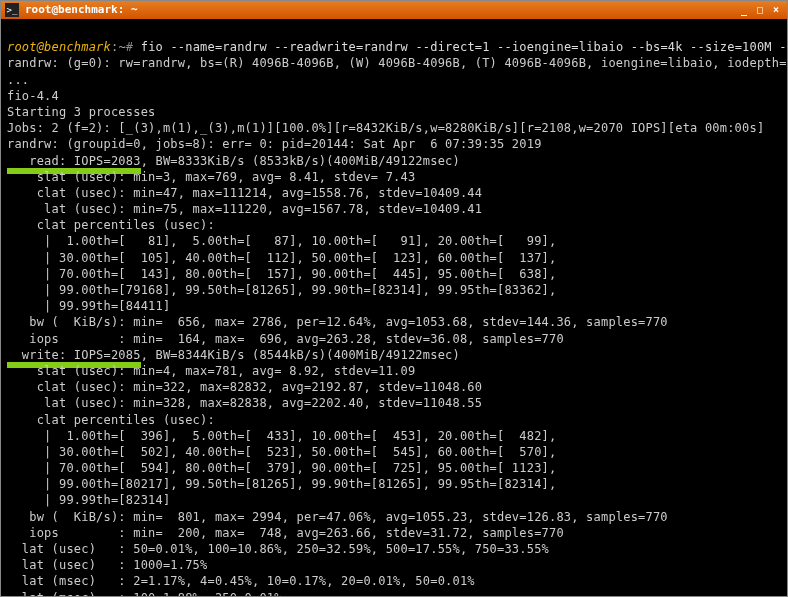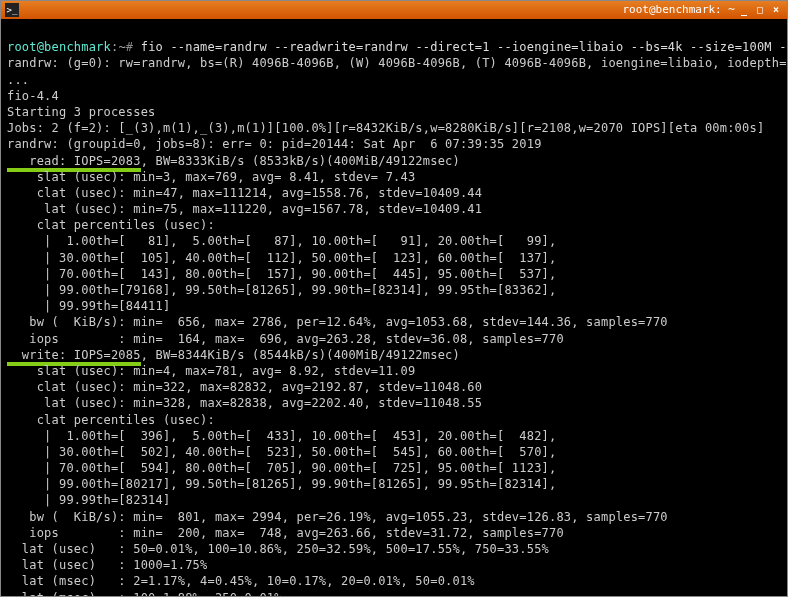--- a/index.html
+++ b/index.html
@@ -23,39 +23,39 @@
     color: #fff;
     font-size: 11px;
   }
   .titlebar .ticon {
     width: 14px; height: 14px;
     background: #222;
     margin-right: 6px;
     display: flex; align-items: center; justify-content: center;
     font-size: 9px;
   }
-  .titlebar .title { flex: 1; font-weight: normal; text-align: right; }
+  .titlebar .title { flex: 1; font-weight: bold; }
   .titlebar .wbtn {
     width: 14px; height: 14px;
     margin-left: 2px;
     display: flex; align-items: center; justify-content: center;
     color: #fff; font-size: 10px; font-weight: bold;
     cursor: pointer;
   }
   .term {
     padding: 4px 6px;
     white-space: pre;
     letter-spacing: 0.2px;
   }
-  .prompt-user { color: #5eead4; }
+  .prompt-user { color: #eab308; font-style: italic; }
   .prompt-path { color: #aaa; }
   .prompt-sym { color: #888; }
   .cmd { color: #ddd; }
   .underline-red {
-    border-bottom: 4px solid #84cc16;
+    border-bottom: 6px solid #84cc16;
     padding-bottom: 0px;
   }
 </style>
 </head>
 <body>
 
 <div class="titlebar">
   <div class="ticon">
       <span>&gt;_</span>
     </div>
@@ -73,34 +73,34 @@
 <span>Starting 3 processes</span>
 <span>Jobs: 2 (f=2): [_(3),m(1),_(3),m(1)][100.0%][r=8432KiB/s,w=8280KiB/s][r=2108,w=2070 IOPS][eta 00m:00s]</span>
 <span>randrw: (groupid=0, jobs=8): err= 0: pid=20144: Sat Apr  6 07:39:35 2019</span>
 <span class="underline-red">   read: IOPS=2083</span><span>, BW=8333KiB/s (8533kB/s)(400MiB/49122msec)</span>
 <span>    slat (usec): min=3, max=769, avg= 8.41, stdev= 7.43</span>
 <span>    clat (usec): min=47, max=111214, avg=1558.76, stdev=10409.44</span>
 <span>     lat (usec): min=75, max=111220, avg=1567.78, stdev=10409.41</span>
 <span>    clat percentiles (usec):</span>
 <span>     |  1.00th=[   81],  5.00th=[   87], 10.00th=[   91], 20.00th=[   99],</span>
 <span>     | 30.00th=[  105], 40.00th=[  112], 50.00th=[  123], 60.00th=[  137],</span>
-<span>     | 70.00th=[  143], 80.00th=[  157], 90.00th=[  445], 95.00th=[  537],</span>
+<span>     | 70.00th=[  143], 80.00th=[  157], 90.00th=[  445], 95.00th=[  638],</span>
 <span>     | 99.00th=[79168], 99.50th=[81265], 99.90th=[82314], 99.95th=[83362],</span>
 <span>     | 99.99th=[84411]</span>
 <span>   bw (  KiB/s): min=  656, max= 2786, per=12.64%, avg=1053.68, stdev=144.36, samples=770</span>
 <span>   iops        : min=  164, max=  696, avg=263.28, stdev=36.08, samples=770</span>
 <span class="underline-red">  write: IOPS=2085</span><span>, BW=8344KiB/s (8544kB/s)(400MiB/49122msec)</span>
 <span>    slat (usec): min=4, max=781, avg= 8.92, stdev=11.09</span>
 <span>    clat (usec): min=322, max=82832, avg=2192.87, stdev=11048.60</span>
 <span>     lat (usec): min=328, max=82838, avg=2202.40, stdev=11048.55</span>
 <span>    clat percentiles (usec):</span>
 <span>     |  1.00th=[  396],  5.00th=[  433], 10.00th=[  453], 20.00th=[  482],</span>
 <span>     | 30.00th=[  502], 40.00th=[  523], 50.00th=[  545], 60.00th=[  570],</span>
-<span>     | 70.00th=[  594], 80.00th=[  705], 90.00th=[  725], 95.00th=[ 1123],</span>
+<span>     | 70.00th=[  594], 80.00th=[  379], 90.00th=[  725], 95.00th=[ 1123],</span>
 <span>     | 99.00th=[80217], 99.50th=[81265], 99.90th=[81265], 99.95th=[82314],</span>
 <span>     | 99.99th=[82314]</span>
-<span>   bw (  KiB/s): min=  801, max= 2994, per=26.19%, avg=1055.23, stdev=126.83, samples=770</span>
+<span>   bw (  KiB/s): min=  801, max= 2994, per=47.06%, avg=1055.23, stdev=126.83, samples=770</span>
 <span>   iops        : min=  200, max=  748, avg=263.66, stdev=31.72, samples=770</span>
 <span>  lat (usec)   : 50=0.01%, 100=10.86%, 250=32.59%, 500=17.55%, 750=33.55%</span>
 <span>  lat (usec)   : 1000=1.75%</span>
 <span>  lat (msec)   : 2=1.17%, 4=0.45%, 10=0.17%, 20=0.01%, 50=0.01%</span>
 <span>  lat (msec)   : 100=1.88%, 250=0.01%</span>
 </div>
 
 </body></html>

